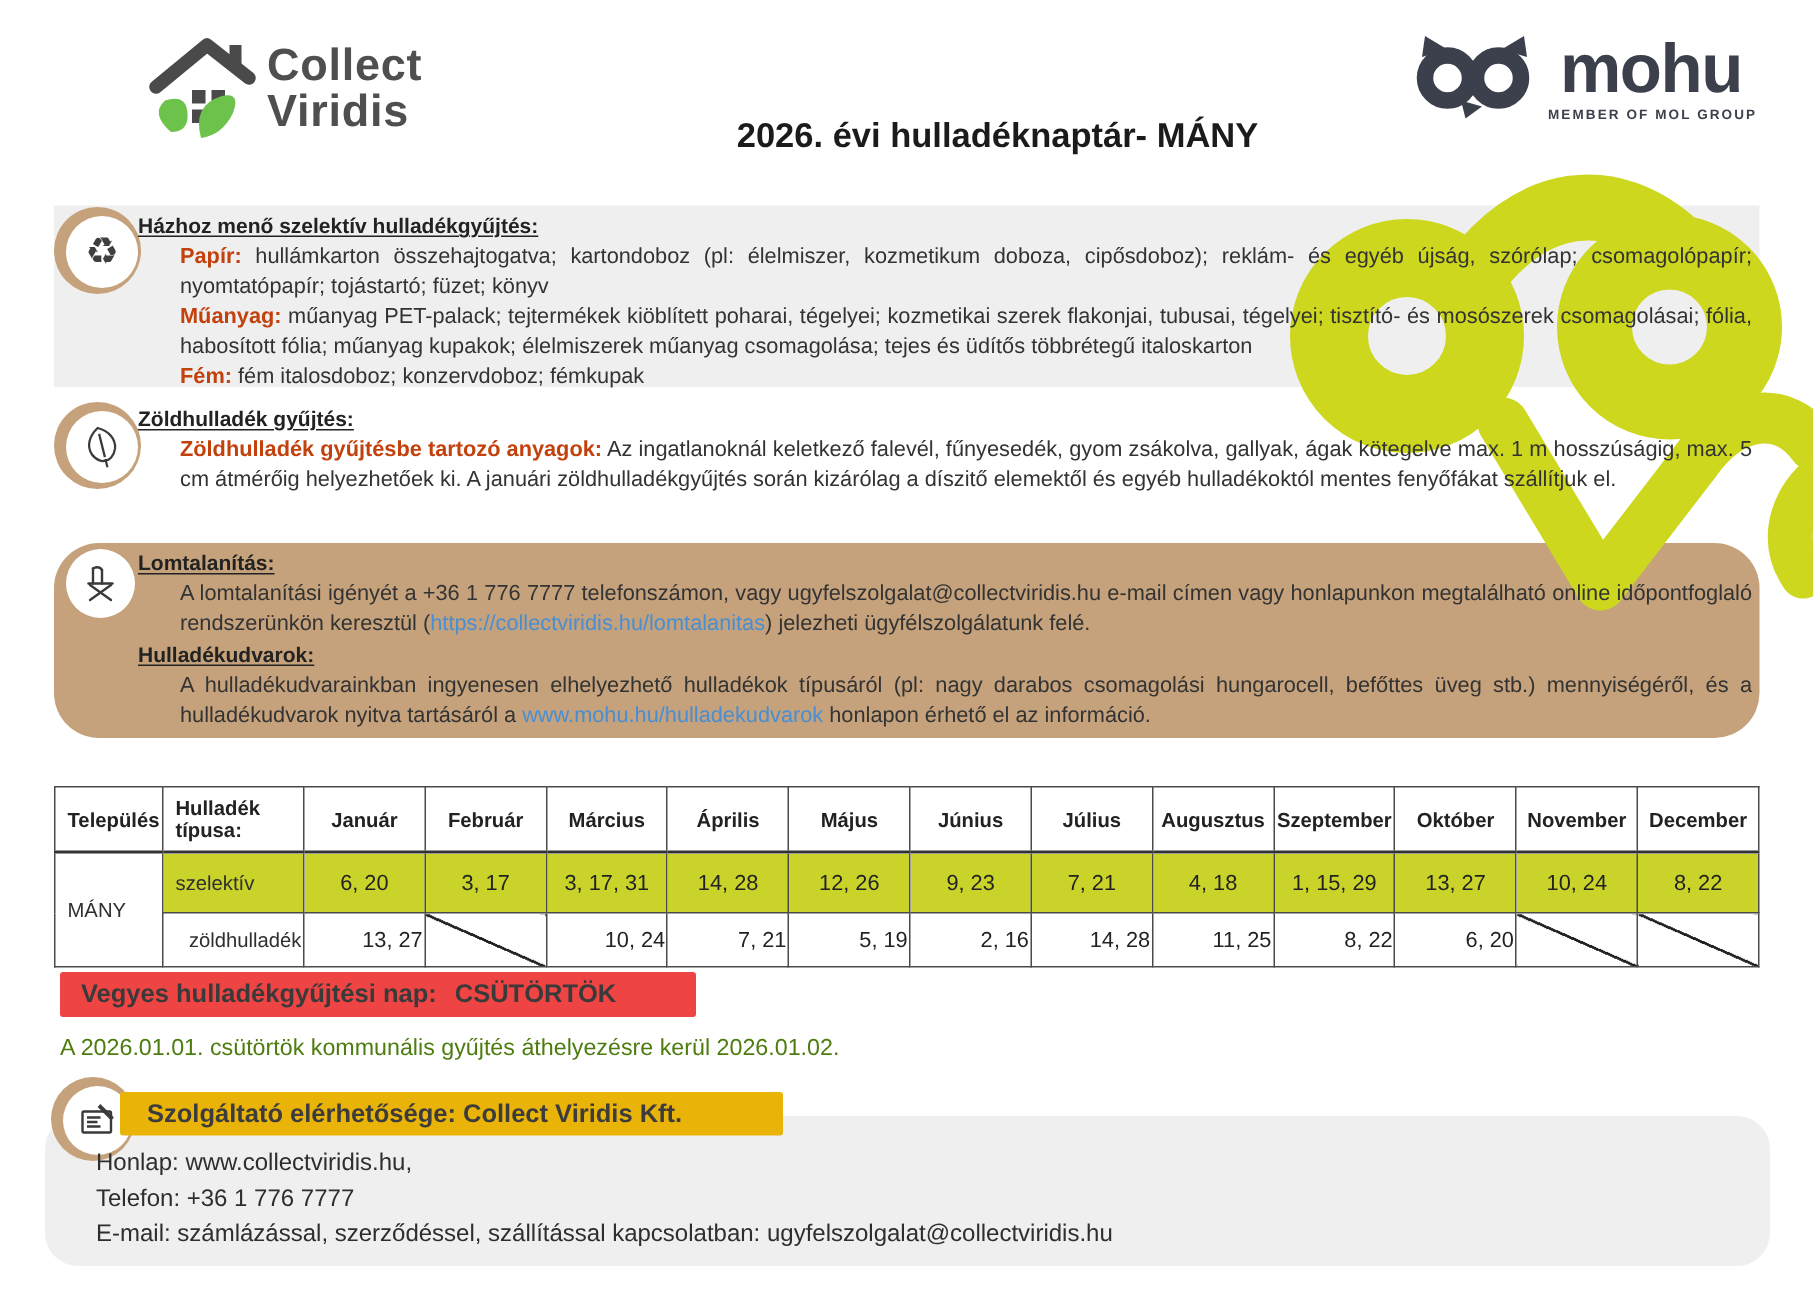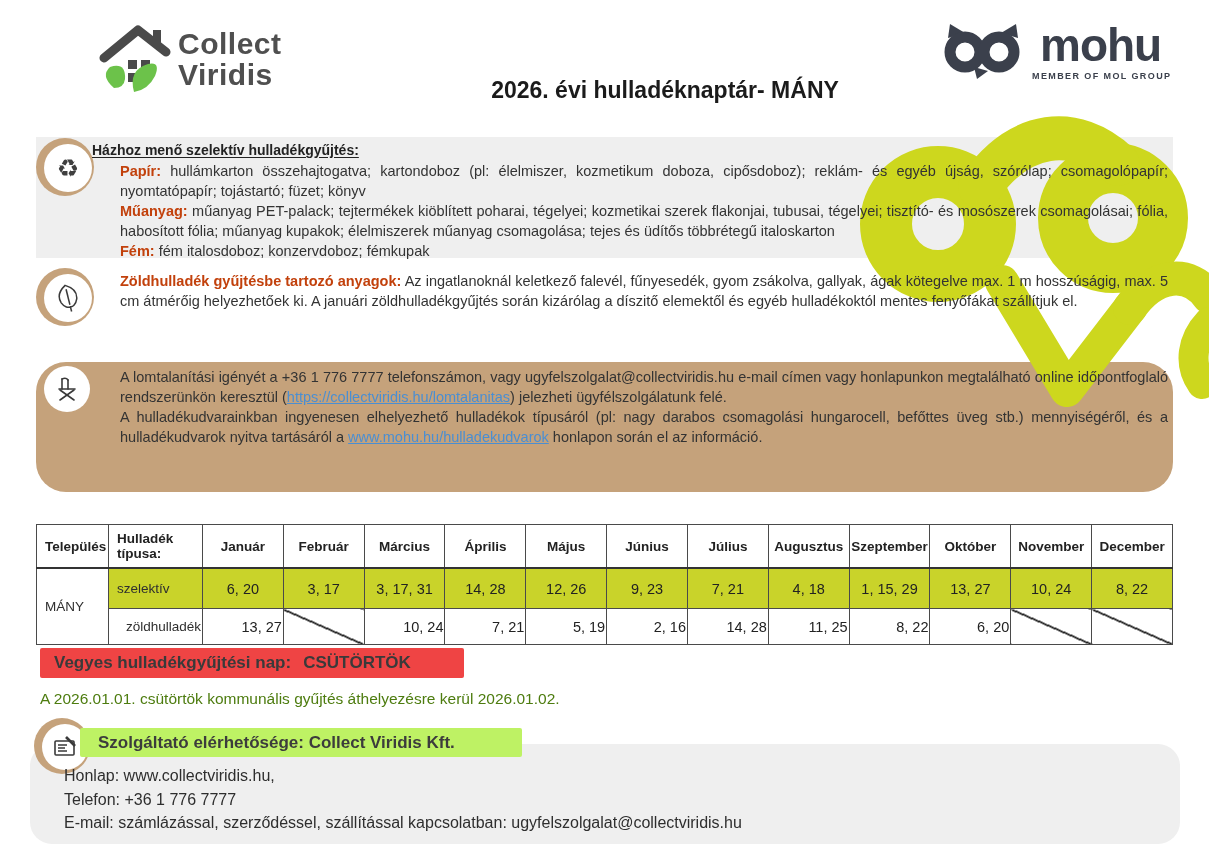--- a/index.html
+++ b/index.html
@@ -25,21 +25,21 @@
   .crescent{position:absolute;border-radius:50%;background:#c5a27b;z-index:2;}
   .icon-circle{position:absolute;border-radius:50%;background:#ffffff;z-index:2;
                display:flex;align-items:center;justify-content:center;}
   .recycle-glyph{font-size:25px;color:#3f3f3f;line-height:1;}
   
   .sec{position:absolute;left:92px;width:1076px;z-index:2;}
   .sec h3{margin:0 0 3px 0;font-size:14px;font-weight:bold;color:#222;
           text-decoration:underline;text-underline-offset:2px;}
   .sec p{margin:0;font-size:14.5px;line-height:20px;text-align:justify;padding-left:28px;color:#333;}
   .sec b{color:#c2410c;}
-  .link{color:#4a8ed2;text-decoration:underline;cursor:pointer;}
+  .link{color:#4a8ed2;cursor:pointer;}
   
   .cal{position:absolute;left:36px;top:524px;z-index:2;border-collapse:collapse;table-layout:fixed;
        width:1137px;background:#fff;}
   .cal td{border:1px solid #4a4a4a;text-align:center;vertical-align:middle;overflow:hidden;}
   .cal tr.head td{height:40px;font-size:13.5px;font-weight:bold;border-bottom:2px solid #333;color:#222;}
   .cal td.left{text-align:left;padding-left:8px;}
   .cal tr.r1 td{height:37px;}
   .cal tr.r2 td{height:33px;text-align:right;}
   .cal .type{font-size:13.5px;color:#2f2f2f;}
   .cal .date{font-size:14.5px;color:#222;}
@@ -49,21 +49,21 @@
       transparent calc(50% - 0.9px), #222 calc(50% - 0.9px),
       #222 calc(50% + 0.9px), transparent calc(50% + 0.9px));}
   
   .mixed-bar{position:absolute;left:40px;top:648px;width:424px;height:30px;background:#ef4444;z-index:2;
              display:flex;align-items:center;padding-left:14px;box-sizing:border-box;
              font-size:17px;font-weight:bold;color:#3a3a3a;border-radius:2px;}
   .mixed-bar .val{margin-left:12px;}
   .red-note{position:absolute;left:40px;top:690px;z-index:2;font-size:15.5px;color:#4d7c0f;}
   .reminder{position:absolute;left:594px;top:647px;width:578px;z-index:2;
             font-size:14.5px;line-height:21px;text-align:justify;color:#333;}
-  .prov-bar{position:absolute;left:80px;top:728px;width:442px;height:29px;background:#bef264;z-index:2;
+  .prov-bar{position:absolute;left:80px;top:728px;width:442px;height:29px;background:#eab308;z-index:2;
             display:flex;align-items:center;padding-left:18px;box-sizing:border-box;
             font-size:17px;font-weight:bold;color:#3c3c3c;border-radius:2px;}
   .prov-lines{position:absolute;left:64px;top:764px;z-index:2;font-size:16px;line-height:23.5px;color:#2e2e2e;}
 </style>
 </head>
 <body>
 
 <div class="page">
 
   <svg class="deco" width="379" height="400" viewBox="0 0 379 400">
@@ -127,38 +127,41 @@
   <div class="icon-circle" style="left:44px;top:274px;width:48px;height:48px">
     <svg width="27" height="30" viewBox="0 0 27 30">
       <g fill="none" stroke="#3a3a3a" stroke-width="1.5" transform="rotate(-14 13 14)">
         <path d="M13 2 C6 6,3 12,5 18 C7 23,11 25,13 24 C15 25,19 23,21 18 C23 12,20 6,13 2 Z"></path>
         <path d="M13 24 L13 29"></path>
         <path d="M13 6 L13 22"></path>
       </g>
     </svg>
   </div>
   <div class="sec" style="top:271px">
+    <h3>Zöldhulladék gyűjtés:</h3>
     <p><b>Zöldhulladék gyűjtésbe tartozó anyagok:</b><span> Az ingatlanoknál keletkező falevél, fűnyesedék, gyom zsákolva, gallyak, ágak kötegelve max. 1 m hosszúságig, max. 5 cm átmérőig helyezhetőek ki. A januári zöldhulladékgyűjtés során kizárólag a díszitő elemektől és egyéb hulladékoktól mentes fenyőfákat szállítjuk el.</span></p>
   </div>
 
   <div class="icon-circle" style="left:44px;top:366px;width:46px;height:46px">
     <svg width="26" height="26" viewBox="0 0 26 26">
       <g fill="none" stroke="#3a3a3a" stroke-width="1.6" stroke-linecap="round">
         <path d="M8 3 Q12 1,14 4"></path>
         <path d="M8 3 L8 13"></path>
         <path d="M14 4 L14 13"></path>
         <path d="M5 13 L21 13"></path>
         <path d="M6 14 L20 24"></path>
         <path d="M20 14 L6 24"></path>
       </g>
     </svg>
   </div>
   <div class="sec" style="top:367px">
+    <h3>Lomtalanítás:</h3>
     <p><span>A lomtalanítási igényét a +36 1 776 7777 telefonszámon, vagy ugyfelszolgalat@collectviridis.hu e-mail címen vagy honlapunkon megtalálható online időpontfoglaló rendszerünkön keresztül (</span><a class="link">https://collectviridis.hu/lomtalanitas</a><span>) jelezheti ügyfélszolgálatunk felé.</span></p>
-    <p><span>A hulladékudvarainkban ingyenesen elhelyezhető hulladékok típusáról (pl: nagy darabos csomagolási hungarocell, befőttes üveg stb.) mennyiségéről, és a hulladékudvarok nyitva tartásáról a </span><a class="link">www.mohu.hu/hulladekudvarok</a><span> honlapon során el az információ.</span></p>
+    <h3 style="margin-top:2px">Hulladékudvarok:</h3>
+    <p><span>A hulladékudvarainkban ingyenesen elhelyezhető hulladékok típusáról (pl: nagy darabos csomagolási hungarocell, befőttes üveg stb.) mennyiségéről, és a hulladékudvarok nyitva tartásáról a </span><a class="link">www.mohu.hu/hulladekudvarok</a><span> honlapon érhető el az információ.</span></p>
   </div>
 
   <table class="cal">
     <colgroup>
       <col style="width:72px">
         <col style="width:94px">
       <col>
         <col>
         <col>
         <col>

